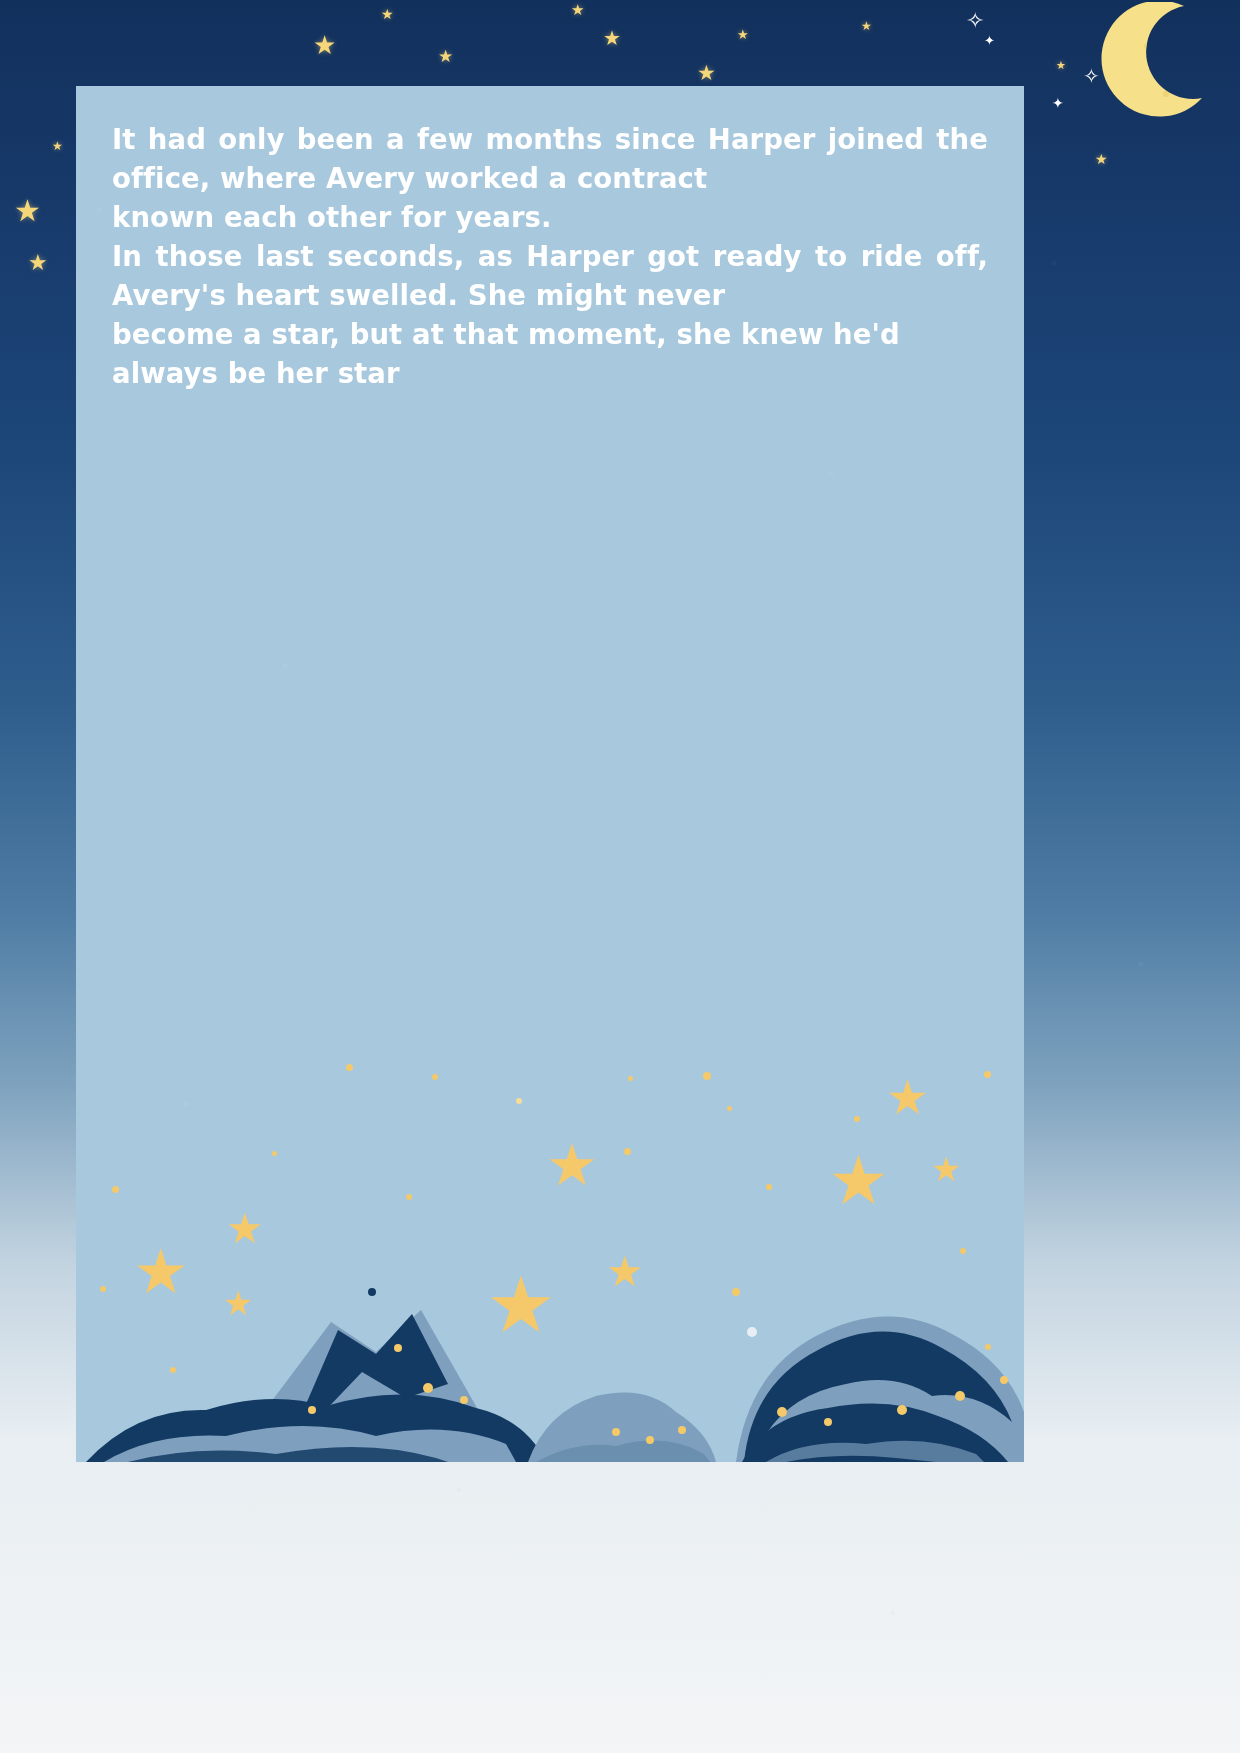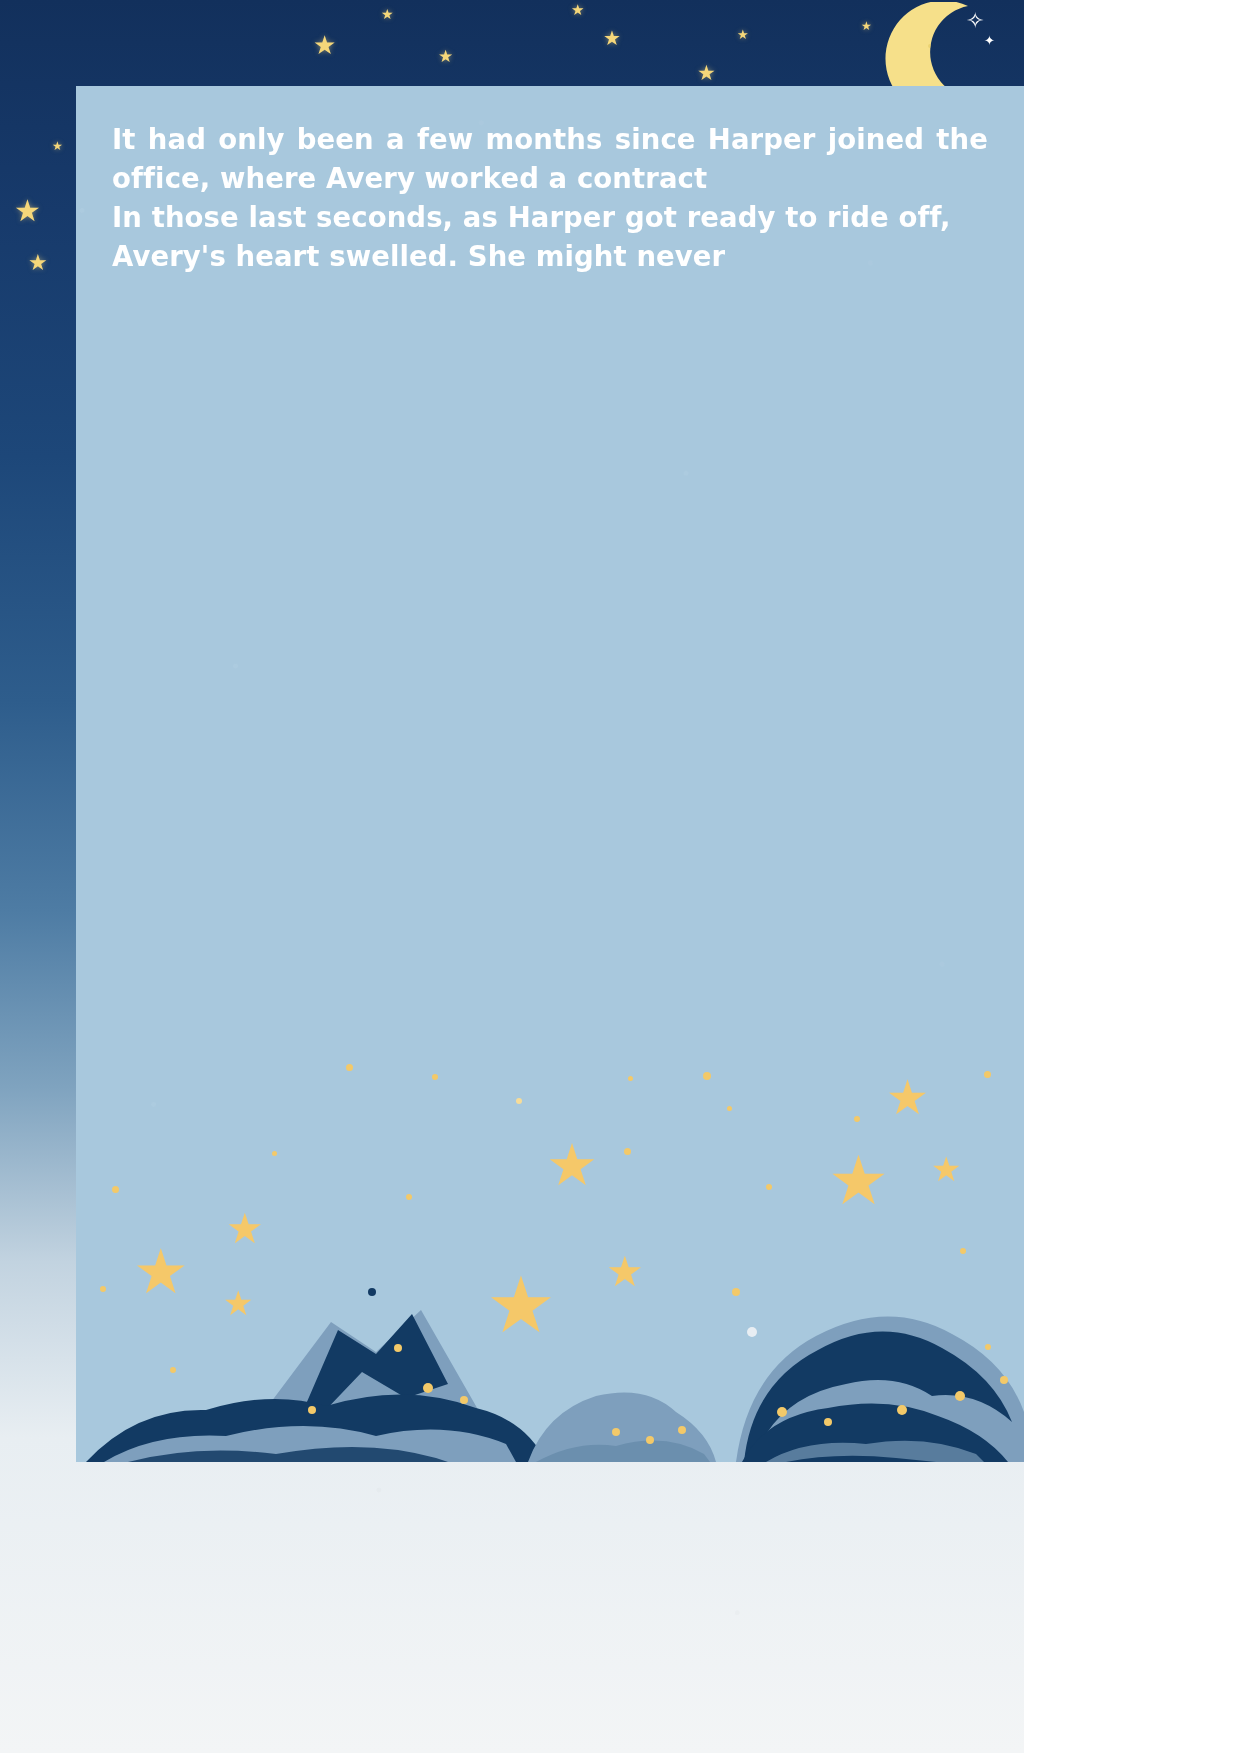--- a/index.html
+++ b/index.html
@@ -10,21 +10,21 @@
   body {
     width: 1240px;
     height: 1753px;
     font-family: "Liberation Sans", sans-serif;
     overflow: hidden;
   }
 
   
   .page {
     position: relative;
-    width: 1024px;
+    width: 1240px;
     height: 1753px;
     overflow: hidden;
     background:
       linear-gradient(to bottom,
         #12305c 0%,
         #173a6b 12%,
         #1d4779 26%,
         #2e5d8c 40%,
         #4e7ca4 52%,
         #7fa3bf 62%,
@@ -177,21 +177,23 @@
     <span class="sparkle" style="left:966px; top:10px; font-size:22px;">✧</span>
     <span class="sparkle" style="left:984px; top:34px; font-size:13px;">✦</span>
     <span class="sparkle" style="left:1083px; top:66px; font-size:20px;">✧</span>
     <span class="sparkle" style="left:1052px; top:96px; font-size:14px;">✦</span>
   </div>
 
   <div class="card">
 
     <div class="story">
       <p>It had only been a few months since Harper joined the office, where Avery worked a contract</p>
+      <p>known each other for years.</p>
       <p>In those last seconds, as Harper got ready to ride off, Avery's heart swelled. She might never</p>
+      <p>become a star, but at that moment, she knew he'd always be her star</p>
     </div>
 
     <span class="big-star" style="left:57px;  top:1155px; font-size:62px;">★</span>
     <span class="big-star" style="left:150px; top:1122px; font-size:42px;">★</span>
     <span class="big-star" style="left:147px; top:1200px; font-size:34px;">★</span>
     <span class="big-star" style="left:410px; top:1180px; font-size:78px;">★</span>
     <span class="big-star" style="left:470px; top:1050px; font-size:58px;">★</span>
     <span class="big-star" style="left:530px; top:1165px; font-size:42px;">★</span>
     <span class="big-star" style="left:752px; top:1060px; font-size:68px;">★</span>
     <span class="big-star" style="left:810px; top:988px;  font-size:48px;">★</span>

